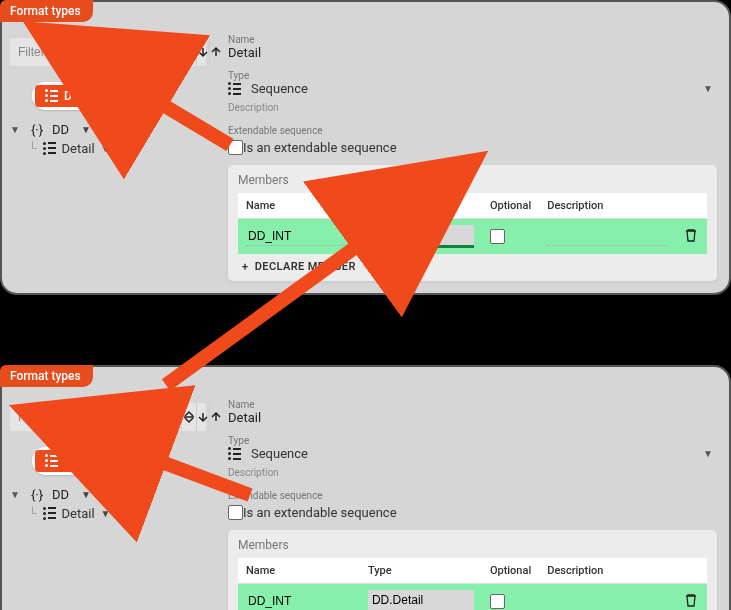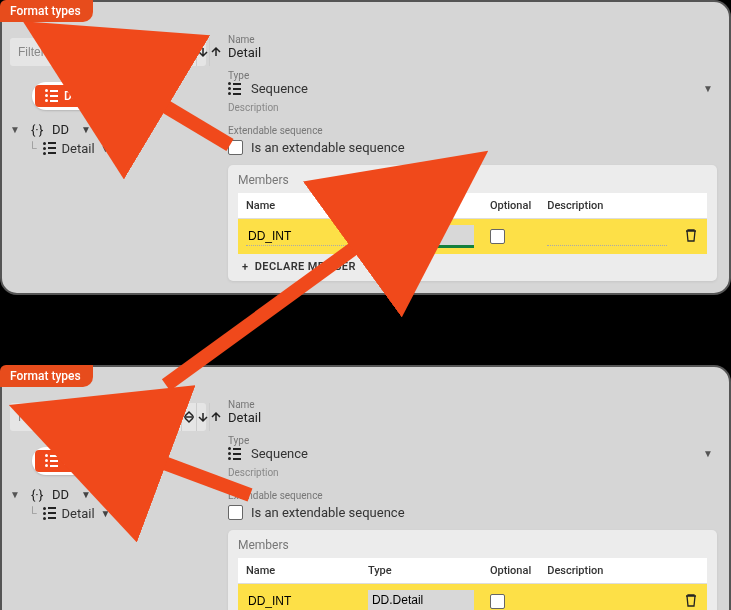--- a/index.html
+++ b/index.html
@@ -159,21 +159,20 @@
     padding-right: 4px;
   }
   .desc-label {
     font-size: 10px;
     color: #888;
     margin-top: 6px;
     margin-bottom: 12px;
   }
   .ext-row {
     display: flex;
-    gap: 8px;
     margin-bottom: 10px;
   }
   .ext-label-small {
     font-size: 10px;
     color: #777;
     margin-bottom: 4px;
   }
   .checkbox {
     width: 15px;
     height: 15px;
@@ -203,21 +202,21 @@
     font-weight: 500;
     font-size: 11px;
     color: #333;
     padding: 6px 8px;
     border-bottom: 1px solid #ddd;
     background: #fff;
   }
   .members-table td {
     padding: 6px 8px;
     vertical-align: middle;
-    background: #fde047;
+    background: #86efac;
   }
   .cell-input {
     border: none;
     border-bottom: 1px dotted #aaa;
     font-size: 12px;
     padding: 2px 2px;
     width: 100%;
     outline: none;
     background: transparent;
   }

